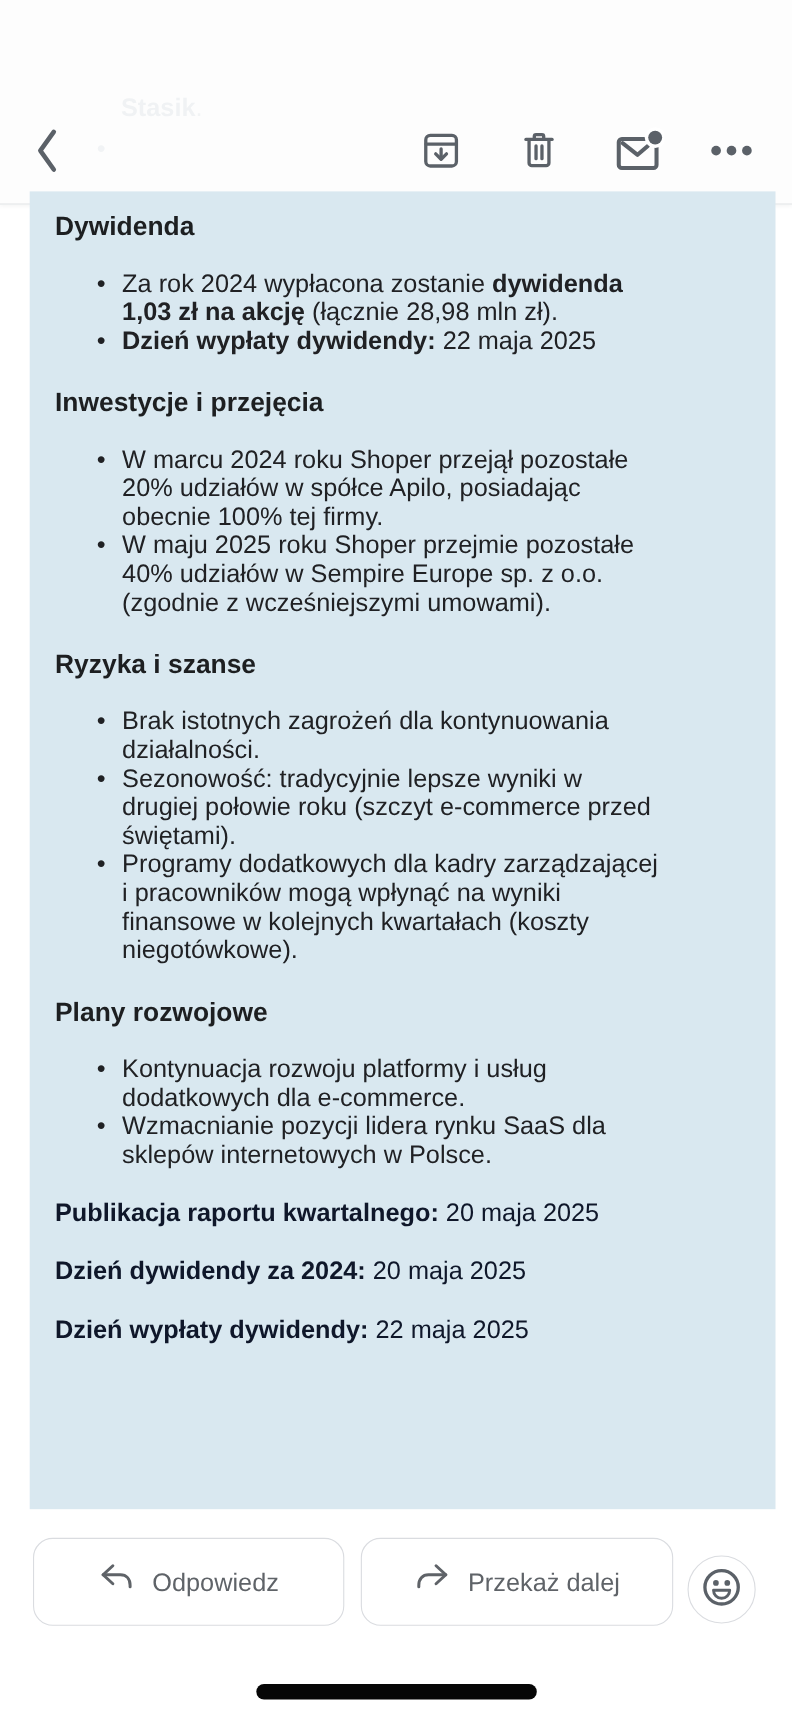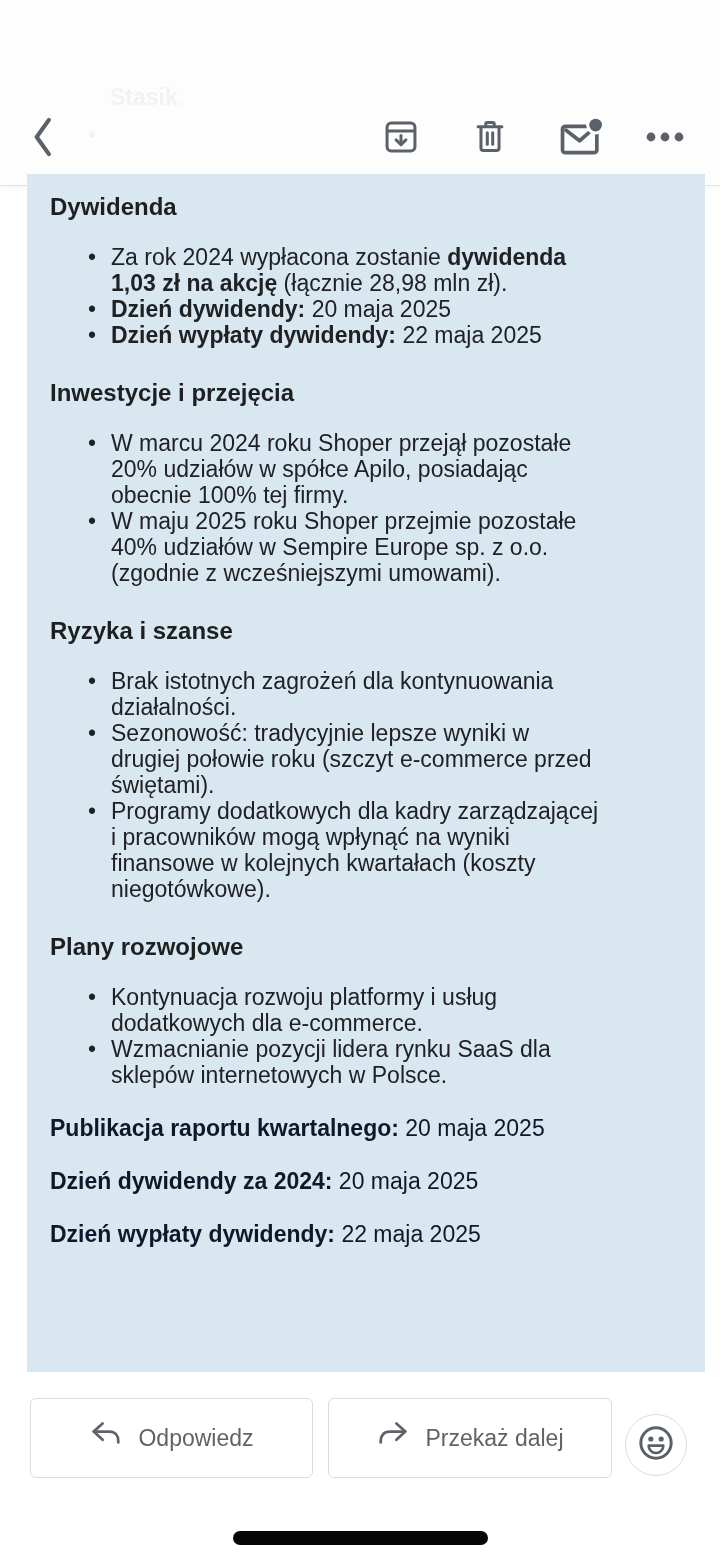--- a/index.html
+++ b/index.html
@@ -64,21 +64,21 @@
   }
   .para{
     margin:28px 0 0 0;
     font-size:23px;line-height:25px;color:#0f172a;
   }
 
   
   .bottom-bar{position:absolute;left:0;top:1388px;width:720px;height:171px;background:#ffffff;}
   .action-btn{
     position:absolute;top:10px;height:80px;
-    background:#ffffff;border:1.5px solid #dadce0;border-radius:6px;
+    background:#ffffff;border:1.5px solid #dadce0;border-radius:18px;
     display:flex;align-items:center;justify-content:center;gap:15px;
     font-size:23px;color:#5f6368;box-sizing:border-box;cursor:pointer;
     font-family:"Liberation Sans","DejaVu Sans",sans-serif;
   }
   .btn-reply{left:30px;width:283px;}
   .btn-forward{left:328px;width:284px;}
   .btn-emoji{
     position:absolute;left:625px;top:26px;width:62px;height:62px;
     background:#ffffff;border:1.5px solid #dadce0;border-radius:50%;
     display:flex;align-items:center;justify-content:center;box-sizing:border-box;cursor:pointer;
@@ -149,21 +149,20 @@
     </span>
   </div>
 </div>
 
 <div class="email-body">
   <div id="email-sections">
       <div class="section-heading">Dywidenda</div>
       <ul class="bullet-list">
         <li><span>Za rok 2024 wypłacona zostanie </span><span class="b">dywidenda
 1,03 zł na akcję</span><span> (łącznie 28,98 mln zł).</span></li>
-        <li><span class="b">Dzień dywidendy:</span><span> 20 maja 2025</span></li>
         <li><span class="b">Dzień wypłaty dywidendy:</span><span> 22 maja 2025</span></li>
       </ul>
       <div class="section-heading">Inwestycje i przejęcia</div>
       <ul class="bullet-list">
         <li><span>W marcu 2024 roku Shoper przejął pozostałe
 20% udziałów w spółce Apilo, posiadając
 obecnie 100% tej firmy.</span></li>
         <li><span>W maju 2025 roku Shoper przejmie pozostałe
 40% udziałów w Sempire Europe sp. z o.o.
 (zgodnie z wcześniejszymi umowami).</span></li>

